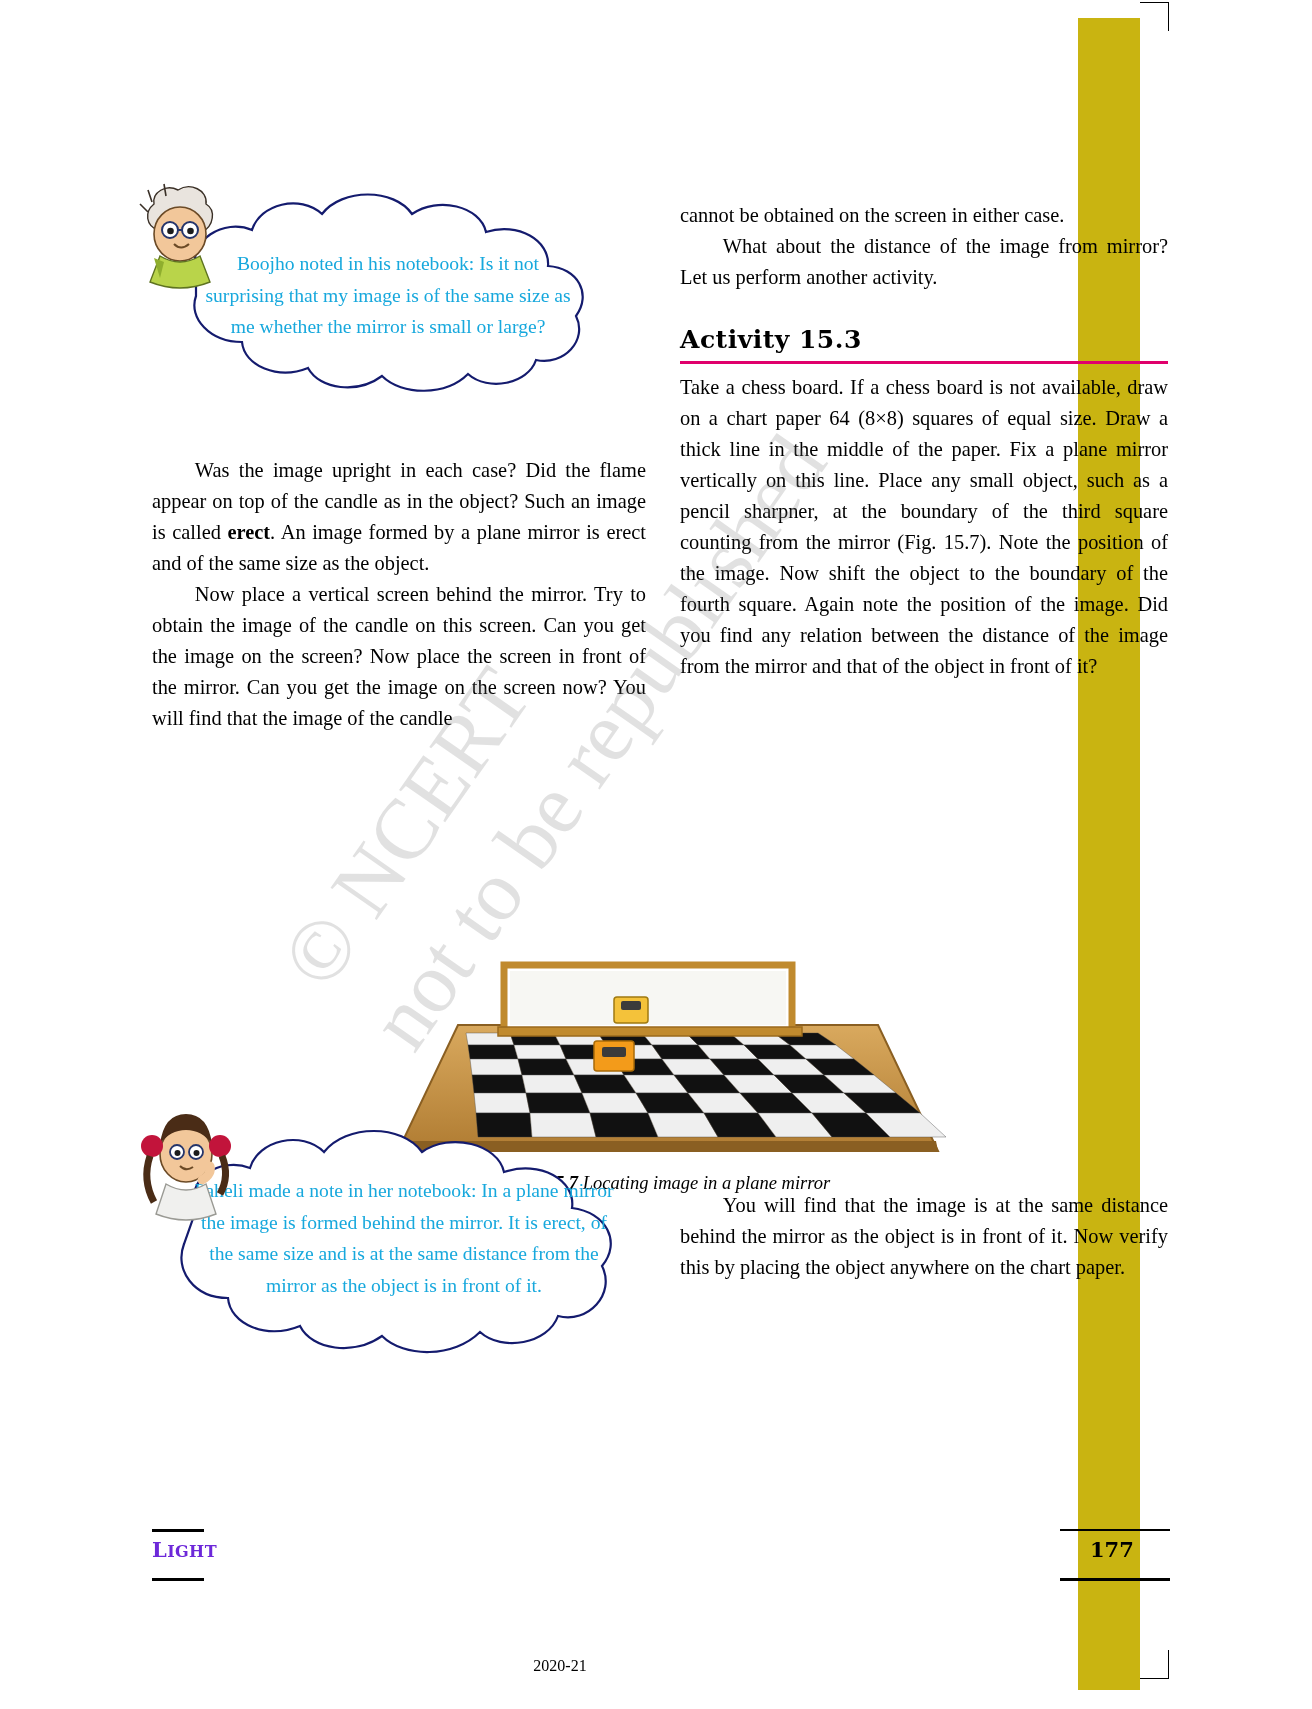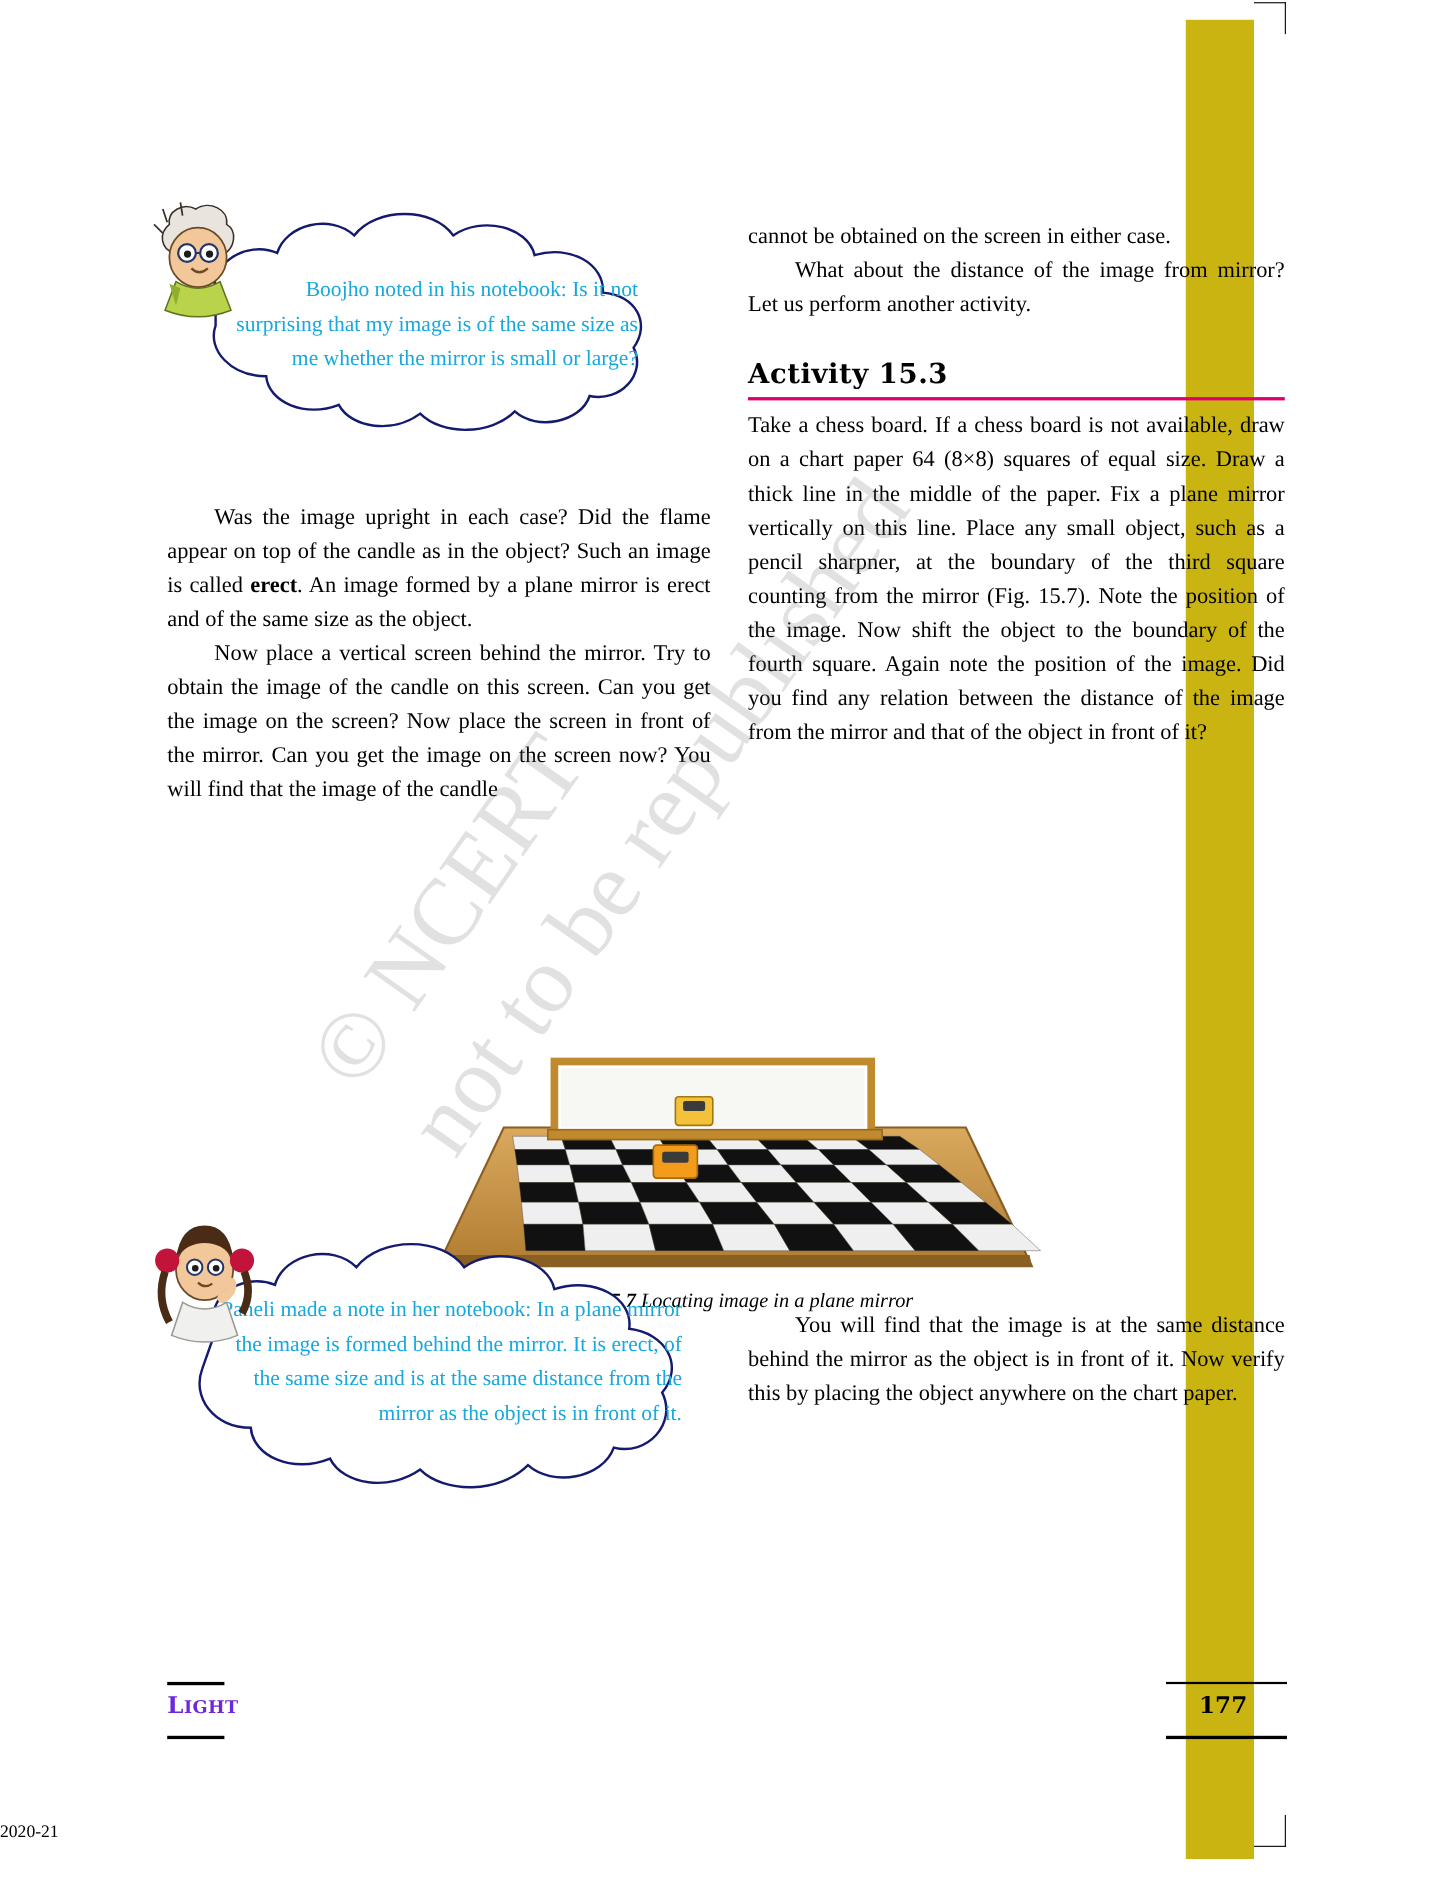--- a/index.html
+++ b/index.html
@@ -88,21 +88,21 @@
   .activity-rule {
     height: 2.5px;
     background: #e0006c;
     width: 100%;
   }
 
   
   .bubble-text {
     position: absolute;
     color: #17a8dd;
-    text-align: right;
+    text-align: center;
     font-size: 19.6px;
     line-height: 1.62;
     z-index: 4;
   }
   .bubble-svg {
     position: absolute;
     z-index: 2;
   }
   .char {
     position: absolute;
@@ -187,20 +187,21 @@
     font-family: "DejaVu Serif", serif;
     font-weight: bold;
     font-size: 21px;
     color: #000;
   }
   #footer-year {
     position: absolute;
     left: 0;
     top: 1657px;
     width: 1120px;
+    text-align: center;
     font-size: 16px;
     font-family: "Liberation Serif", serif;
     color: #000;
   }
 </style>
 </head>
 <body>
 
 <div class="page">
 

